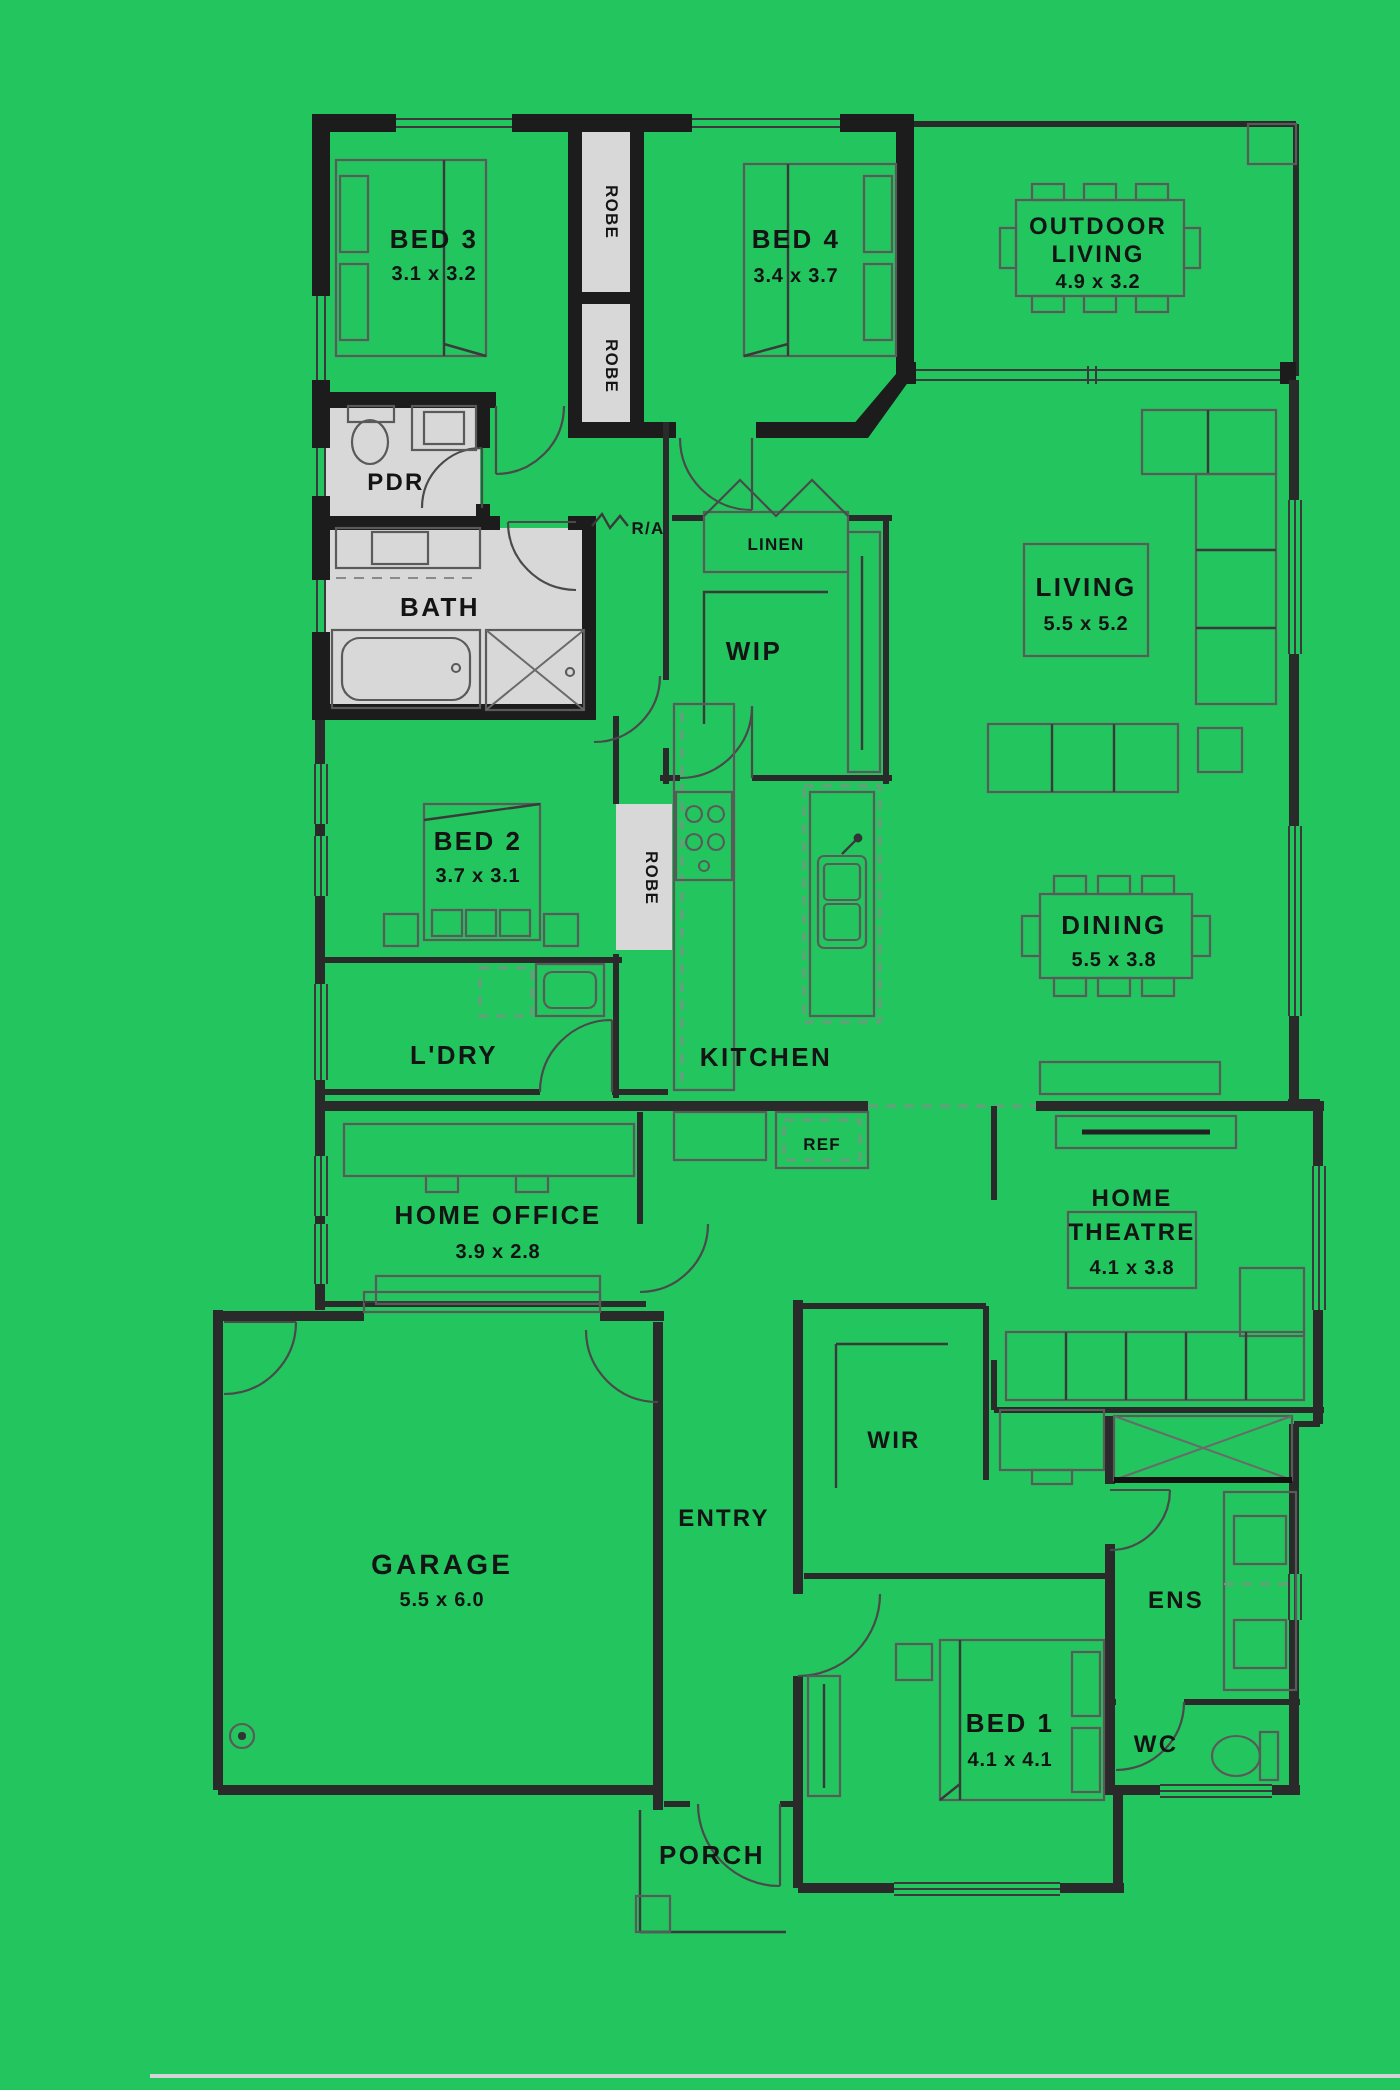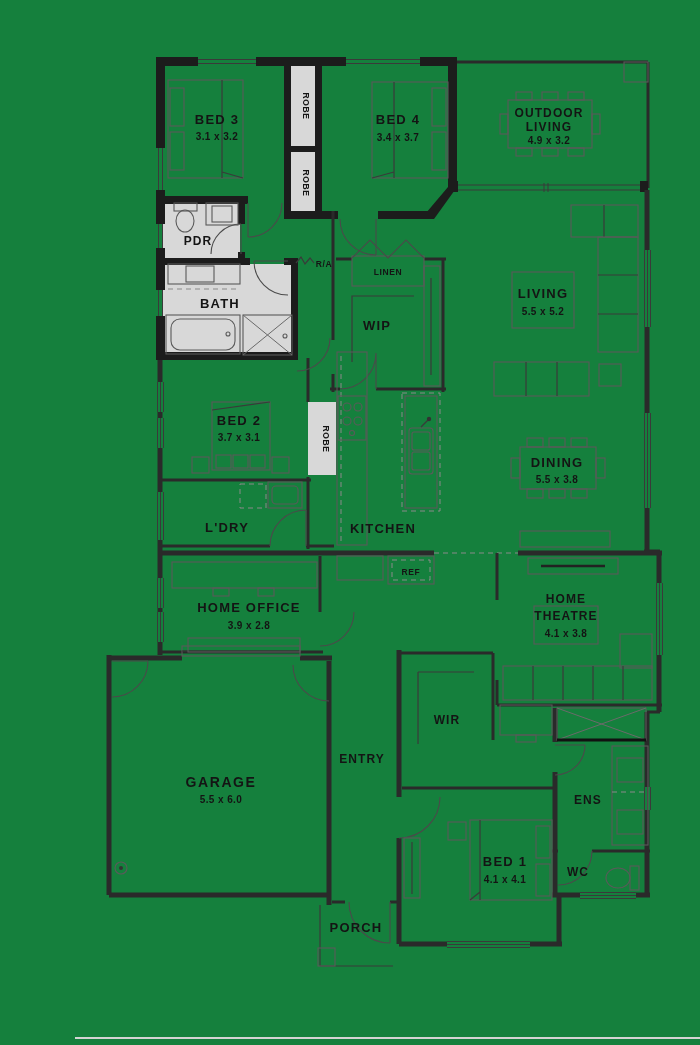--- a/index.html
+++ b/index.html
@@ -1,16 +1,16 @@
 <!DOCTYPE html>
 <html><head>
 <meta charset="utf-8">
 <style>
   html,body{margin:0;padding:0;background:#fff;}
-  .stage{position:relative;width:700px;height:1045px;background:#15803d;overflow:hidden;
+  .stage{position:relative;width:700px;height:1045px;background:#22c55e;overflow:hidden;
          font-family:"Liberation Sans", sans-serif;}
   svg{display:block;}
   .wallB{fill:#1c1c1c;stroke:none;}
   .wallT{stroke:#2a2a2a;stroke-width:5;fill:none;}
   .wallM{stroke:#2a2a2a;stroke-width:3;fill:none;}
   .thin{stroke:#3a3a3a;stroke-width:1.2;fill:none;}
   .glz{stroke:#3a3a3a;stroke-width:1;fill:none;}
   .furnN{stroke:#5a5a5a;stroke-width:1.1;fill:none;}
   .dash{stroke:#8a8a8a;stroke-width:1;fill:none;stroke-dasharray:5 4;}
   .door{stroke:#4a4a4a;stroke-width:1.1;fill:none;}

